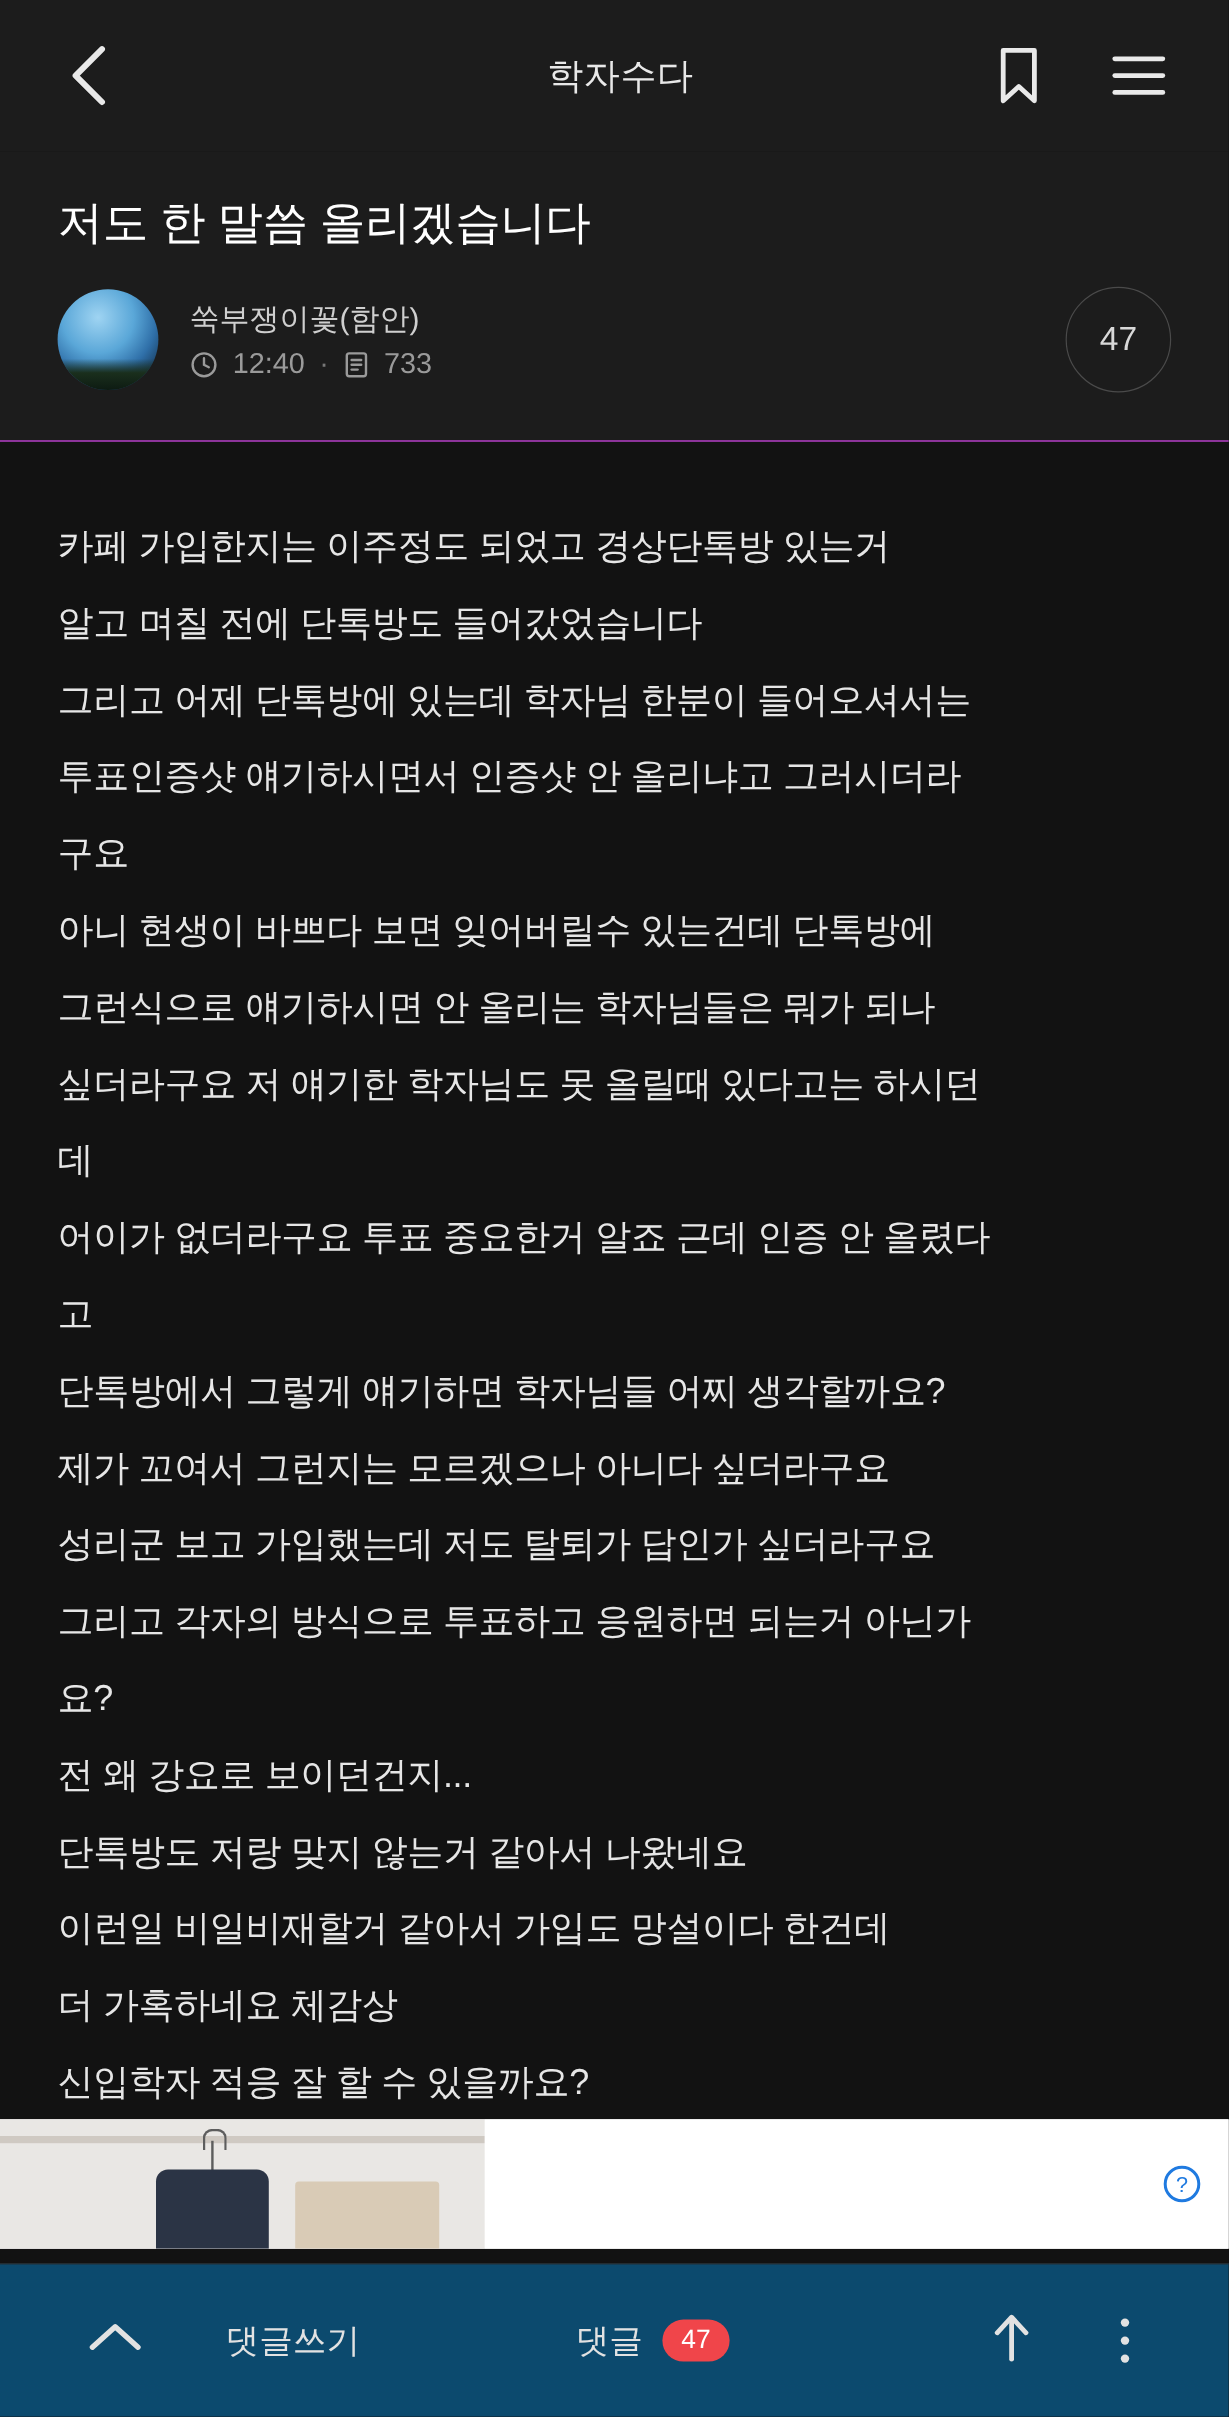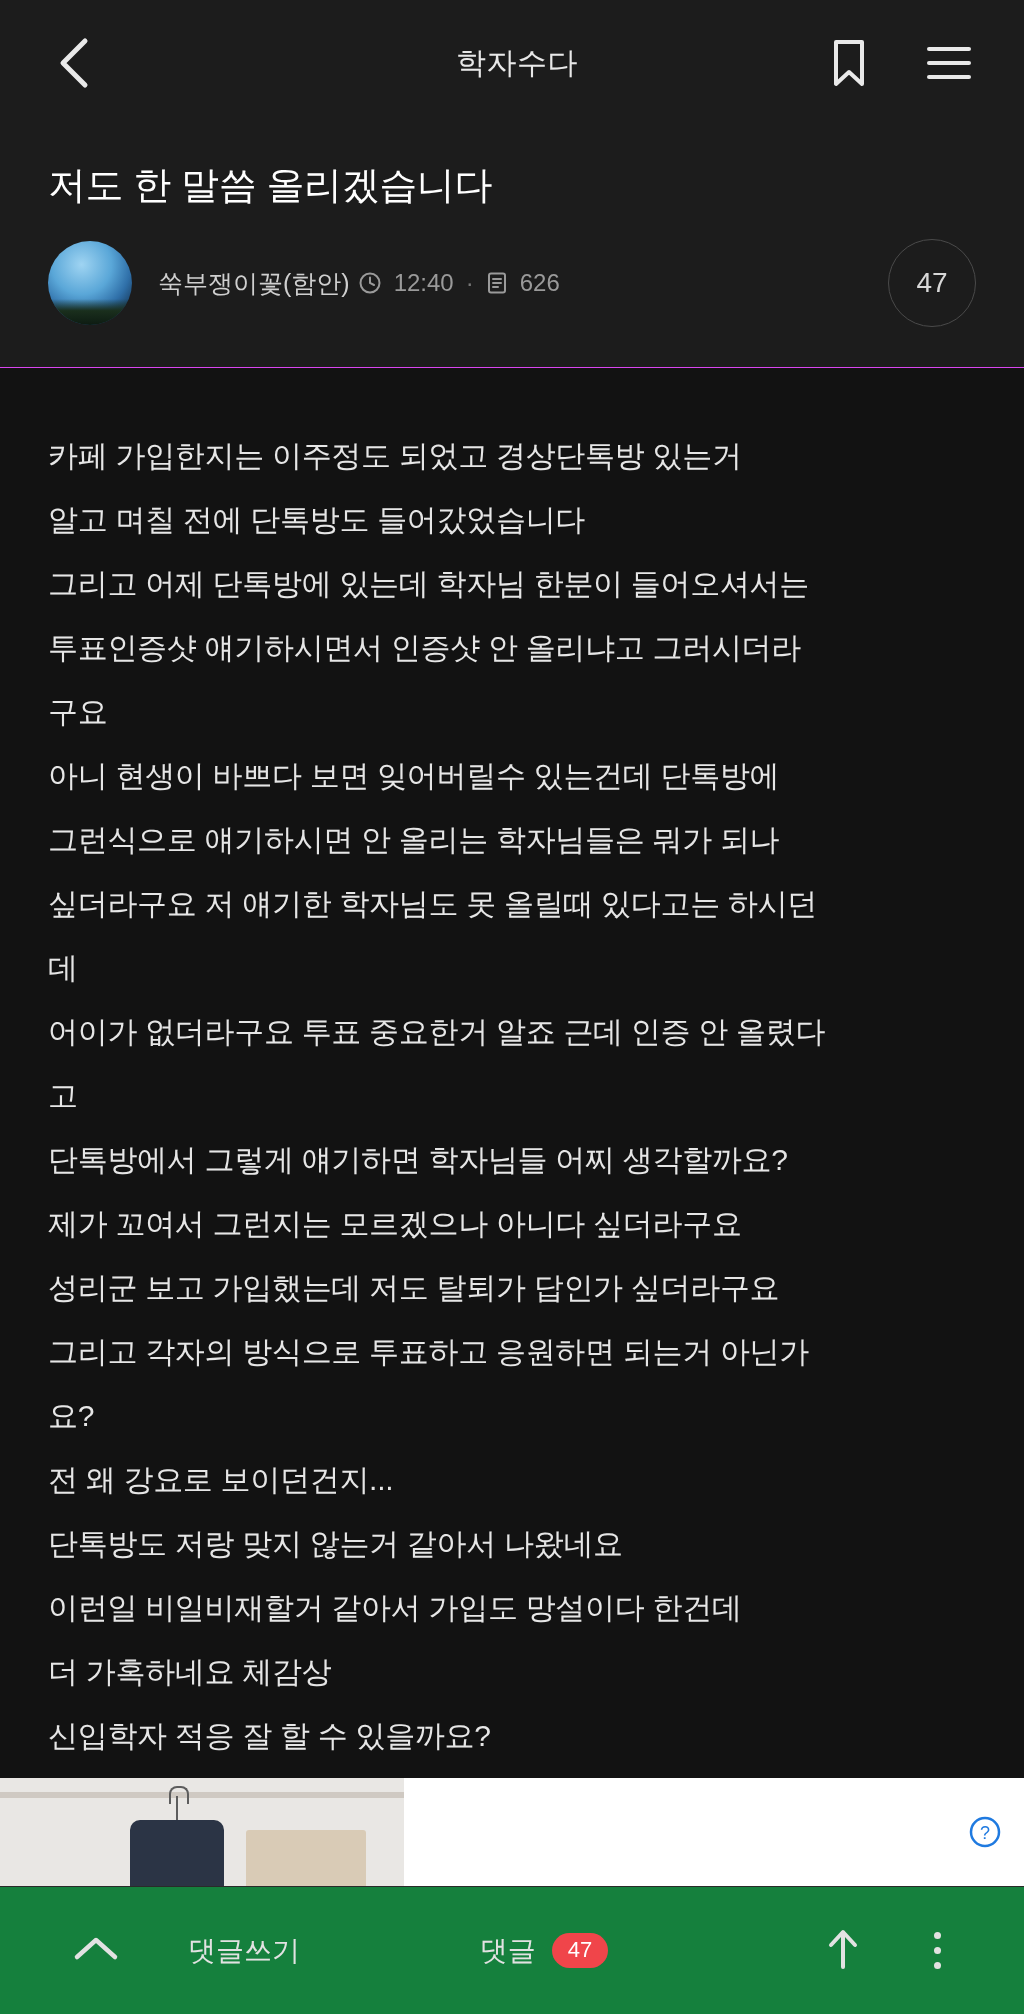--- a/index.html
+++ b/index.html
@@ -80,21 +80,21 @@
     overflow: hidden;
     margin-right: 26px;
   }
   .avatar::after {
     content:"";
     position:absolute;
     left:0; right:0; bottom:0;
     height: 26px;
     background: linear-gradient(to top, #0d1b12 0%, #1a2f1d 55%, rgba(26,47,29,0) 100%);
   }
-  .author-meta { display: flex; flex-direction: row; gap: 8px; }
+  .author-meta { display: flex; flex-direction: column; gap: 8px; }
   .author-name {
     color: #cfcfcf;
     font-size: 25px;
   }
   .meta-line {
     display: flex;
     align-items: center;
     gap: 12px;
     color: #9a9a9a;
     font-size: 24px;
@@ -183,25 +183,26 @@
     right: 22px;
     top: 50%;
     transform: translateY(-50%);
     width: 34px; height: 34px;
   }
 
   
   .bottombar {
     flex: 0 0 auto;
     height: 128px;
-    background: #15803d;
+    background: #0c4a6e;
     display: flex;
     align-items: center;
     padding: 0 46px;
     border-top: 1px solid #2a2a2a;
+    margin-top: 12px;
   }
   .bb-item {
     display: flex;
     align-items: center;
     justify-content: center;
     cursor: pointer;
   }
   .bb-up { width: 100px; }
   .bb-write {
     color: #e2e2e2;
@@ -280,21 +281,21 @@
           <span>12:40</span>
           <span class="dot">·</span>
           <span class="meta-icon">
             <svg width="22" height="24" viewBox="0 0 22 24">
               <rect x="3" y="2.5" width="16" height="19" rx="2" fill="none" stroke="#9a9a9a" stroke-width="2"></rect>
               <line x1="7" y1="8" x2="15" y2="8" stroke="#9a9a9a" stroke-width="2" stroke-linecap="round"></line>
               <line x1="7" y1="12" x2="15" y2="12" stroke="#9a9a9a" stroke-width="2" stroke-linecap="round"></line>
               <line x1="7" y1="16" x2="12" y2="16" stroke="#9a9a9a" stroke-width="2" stroke-linecap="round"></line>
             </svg>
           </span>
-          <span>626</span>
+          <span>733</span>
         </div>
       </div>
       <div class="count-badge">47</div>
     </div>
   </div>
 
   <div class="post-body">카페 가입한지는 이주정도 되었고 경상단톡방 있는거
 알고 며칠 전에 단톡방도 들어갔었습니다
 그리고 어제 단톡방에 있는데 학자님 한분이 들어오셔서는
 투표인증샷 얘기하시면서 인증샷 안 올리냐고 그러시더라

